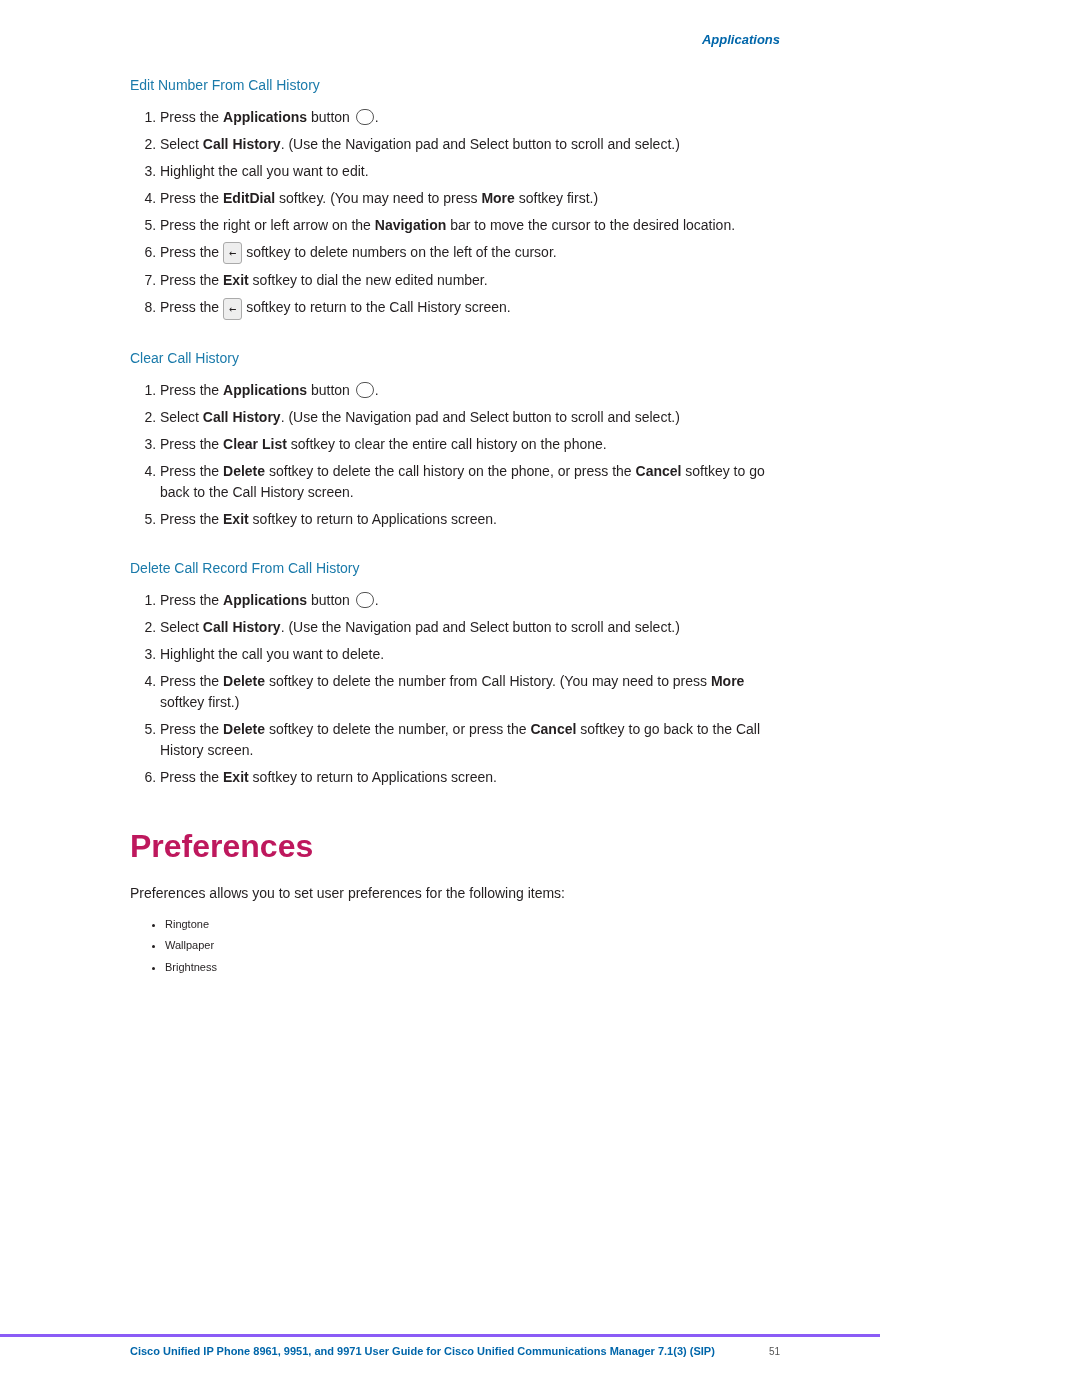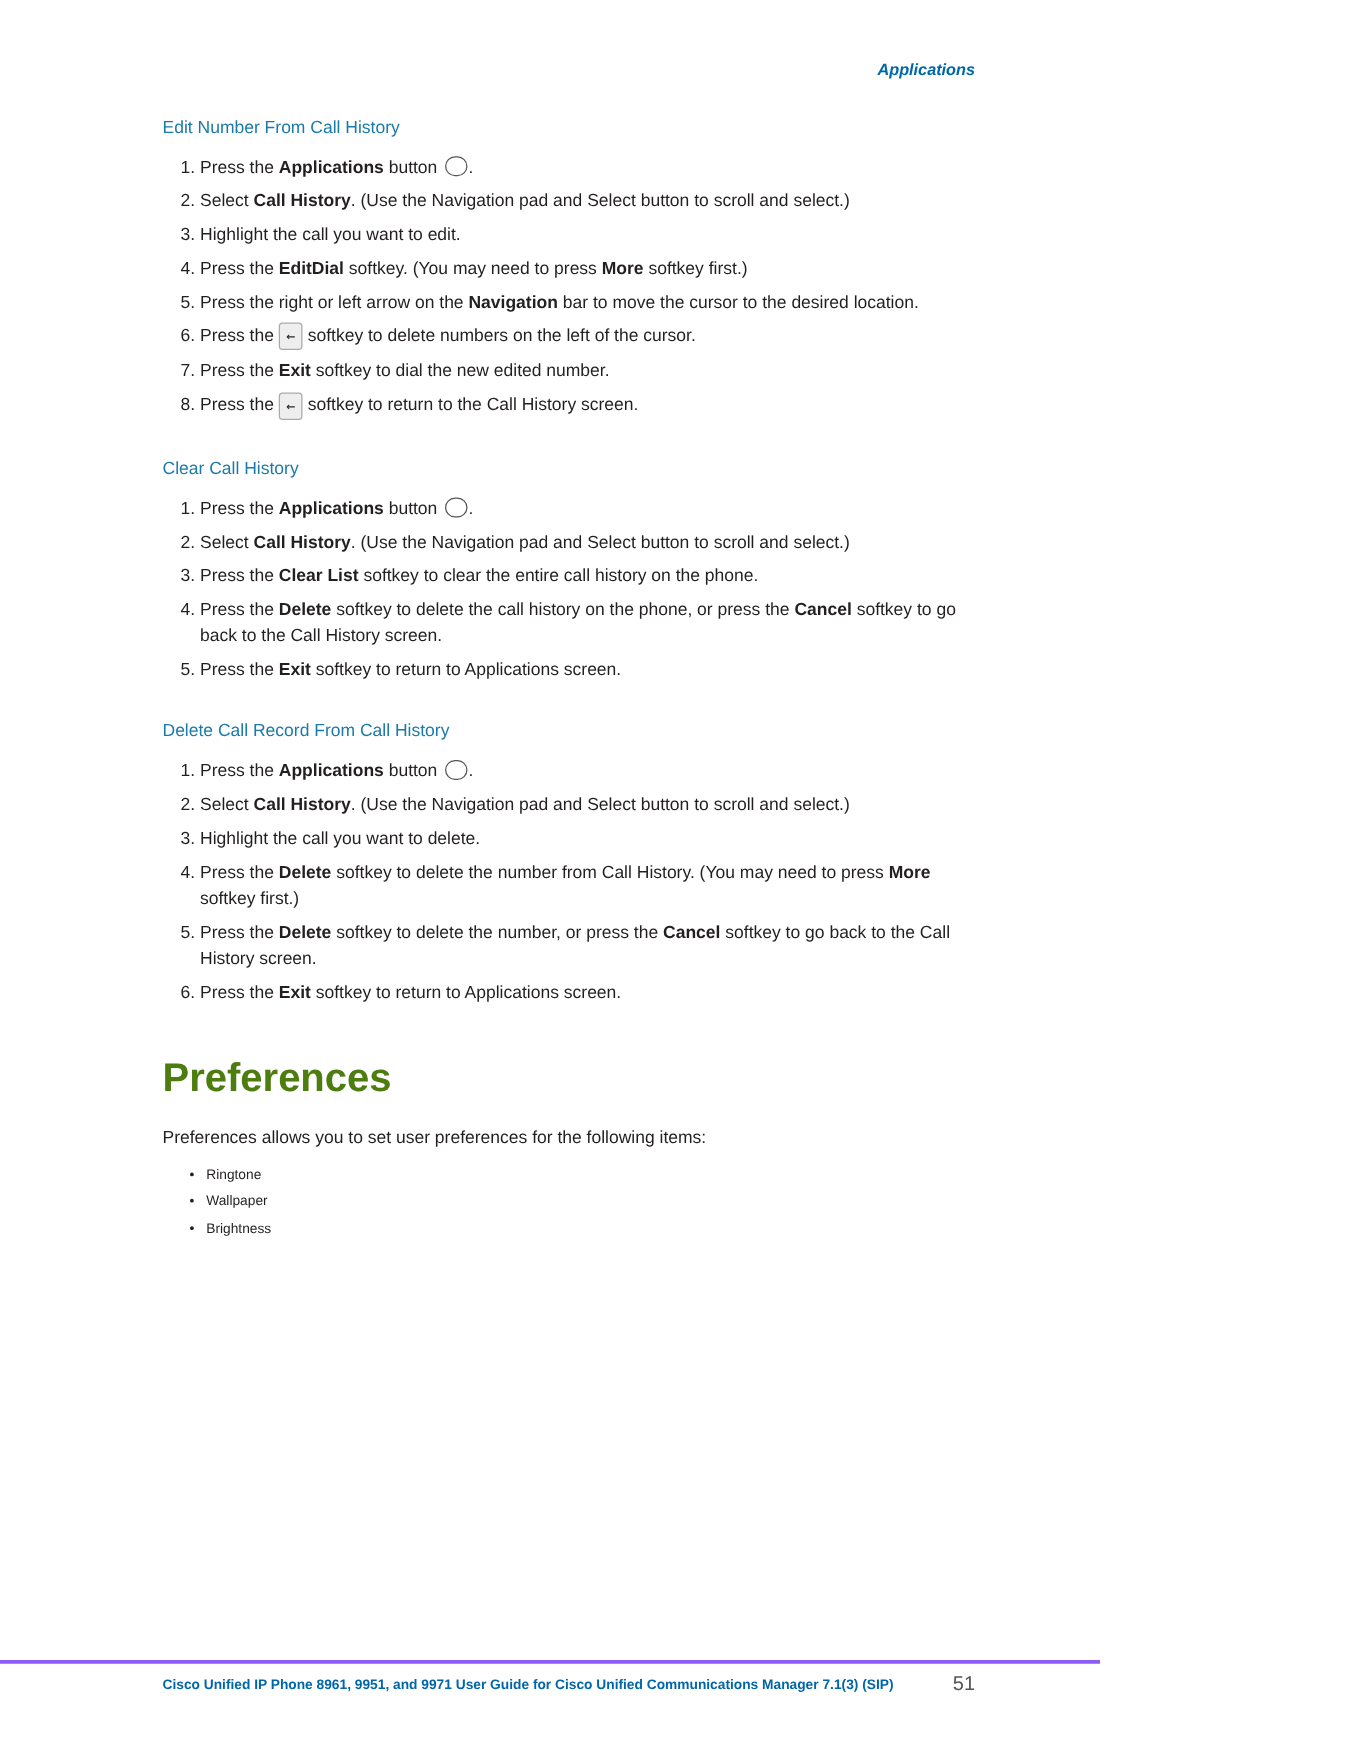--- a/index.html
+++ b/index.html
@@ -15,21 +15,21 @@
       color: #231f20;
       width: 1080px;
       min-height: 1397px;
       position: relative;
     }
 
     .page-container {
       width: 880px;
       min-height: 1397px;
       background: #ffffff;
-      padding: 48px 100px 60px 130px;
+      padding: 32px 100px 60px 130px;
       position: relative;
     }
 
     .header-area {
       display: flex;
       justify-content: flex-end;
       margin-bottom: 30px;
     }
 
     .header-section-title {
@@ -75,21 +75,21 @@
       vertical-align: middle;
       margin-left: 2px;
       margin-right: 1px;
       position: relative;
       top: -1px;
     }
 
     .preferences-heading {
       font-size: 32px;
       font-weight: bold;
-      color: #4d7c0f;
+      color: #be185d;
       margin-top: 40px;
       margin-bottom: 18px;
     }
 
     .preferences-intro {
       font-size: 14px;
       margin-bottom: 12px;
       line-height: 1.5;
     }
 
@@ -118,21 +118,21 @@
     }
 
     .footer-text {
       color: #0066aa;
       font-size: 11px;
       font-weight: bold;
     }
 
     .footer-page {
       color: #555;
-      font-size: 16px;
+      font-size: 10px;
       font-weight: normal;
     }
 
     .backspace-key {
       display: inline-block;
       font-size: 12px;
       background: #eee;
       border: 1px solid #aaa;
       border-radius: 3px;
       padding: 1px 5px;

